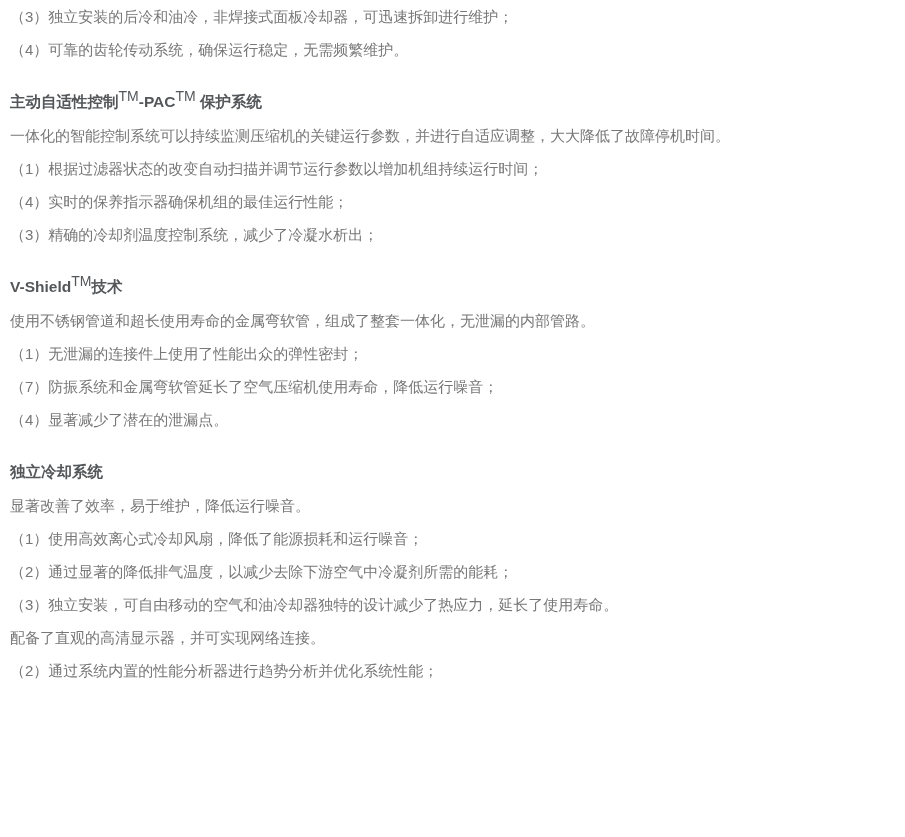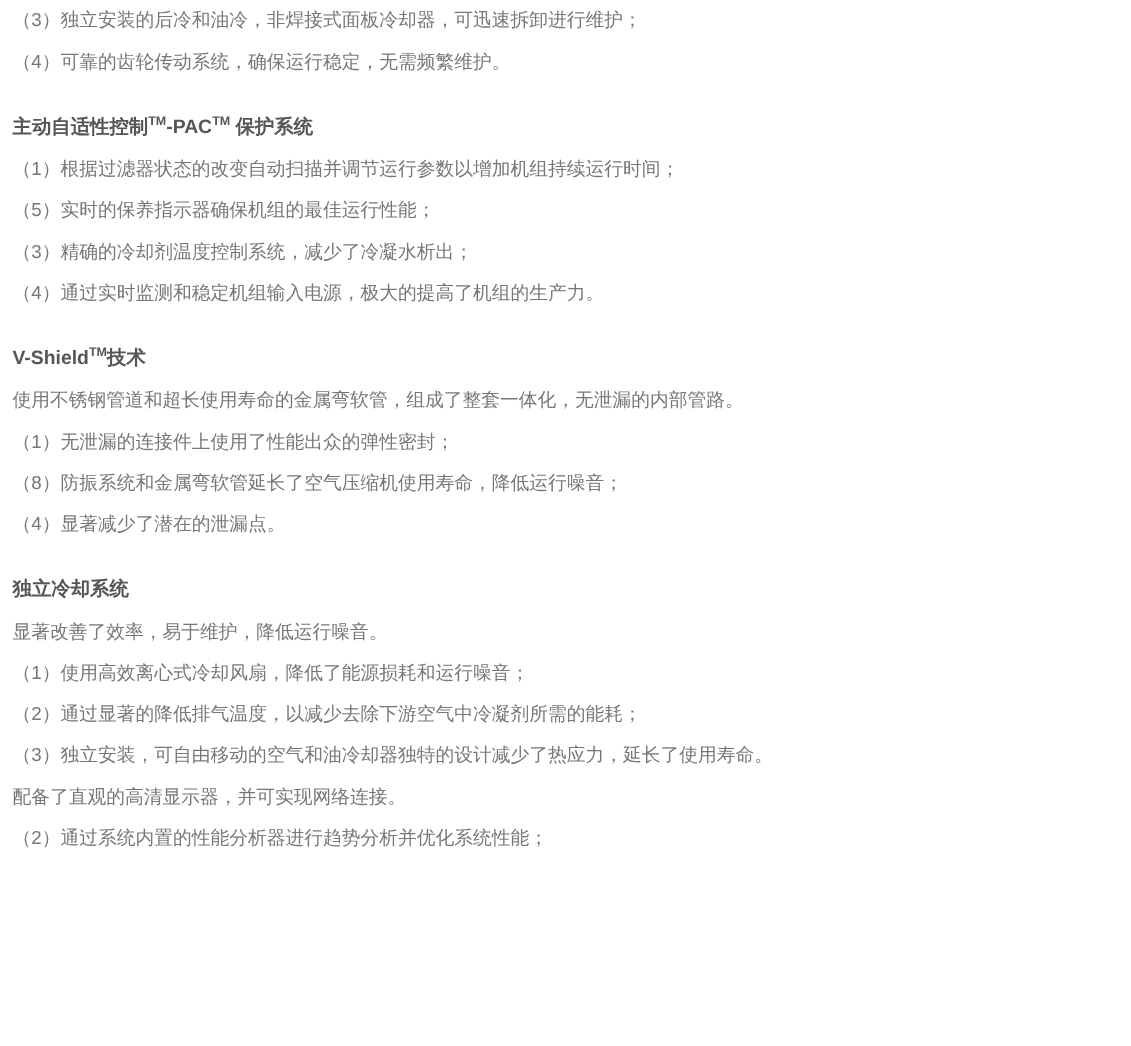--- a/index.html
+++ b/index.html
@@ -26,49 +26,49 @@
   }
   .section-heading {
     font-size: 15.5px;
     line-height: 21px;
     font-weight: bold;
     color: var(--heading-color, #54575a);
     margin: 31px 0 13px 0;
     white-space: nowrap;
   }
   .section-heading sup {
-    font-size: 10px;
-    font-weight: bold;
+    font-size: 14px;
+    font-weight: normal;
     vertical-align: super;
     line-height: 0;
   }
   .section:first-child .section-heading {
     margin-top: 0;
   }
 </style>
 </head>
 <body style="background: rgb(255, 255, 255);">
 
 <div class="doc">
     <div class="section">
       <p class="line">（3）独立安装的后冷和油冷，非焊接式面板冷却器，可迅速拆卸进行维护；</p>
       <p class="line">（4）可靠的齿轮传动系统，确保运行稳定，无需频繁维护。</p>
     </div>
     <div class="section">
       <h3 class="section-heading"><span>主动自适性控制</span><sup>TM</sup><span>-PAC</span><sup>TM</sup><span> 保护系统</span></h3>
+      <p class="line">一体化的智能控制系统可以持续监测压缩机的关键运行参数，并进行自适应调整，大大降低了故障停机时间。</p>
       <p class="line">（1）根据过滤器状态的改变自动扫描并调节运行参数以增加机组持续运行时间；</p>
-      <p class="line">（5）实时的保养指示器确保机组的最佳运行性能；</p>
+      <p class="line">（4）实时的保养指示器确保机组的最佳运行性能；</p>
       <p class="line">（3）精确的冷却剂温度控制系统，减少了冷凝水析出；</p>
-      <p class="line">（4）通过实时监测和稳定机组输入电源，极大的提高了机组的生产力。</p>
     </div>
     <div class="section">
       <h3 class="section-heading"><span>V-Shield</span><sup>TM</sup><span>技术</span></h3>
       <p class="line">使用不锈钢管道和超长使用寿命的金属弯软管，组成了整套一体化，无泄漏的内部管路。</p>
       <p class="line">（1）无泄漏的连接件上使用了性能出众的弹性密封；</p>
-      <p class="line">（8）防振系统和金属弯软管延长了空气压缩机使用寿命，降低运行噪音；</p>
+      <p class="line">（7）防振系统和金属弯软管延长了空气压缩机使用寿命，降低运行噪音；</p>
       <p class="line">（4）显著减少了潜在的泄漏点。</p>
     </div>
     <div class="section">
       <h3 class="section-heading"><span>独立冷却系统</span></h3>
       <p class="line">显著改善了效率，易于维护，降低运行噪音。</p>
       <p class="line">（1）使用高效离心式冷却风扇，降低了能源损耗和运行噪音；</p>
       <p class="line">（2）通过显著的降低排气温度，以减少去除下游空气中冷凝剂所需的能耗；</p>
       <p class="line">（3）独立安装，可自由移动的空气和油冷却器独特的设计减少了热应力，延长了使用寿命。</p>
     </div>
     <div class="section">

